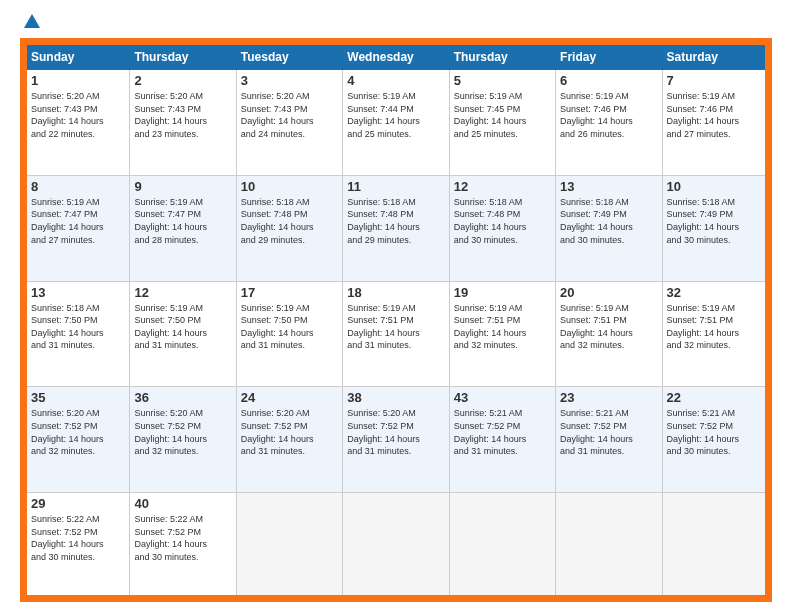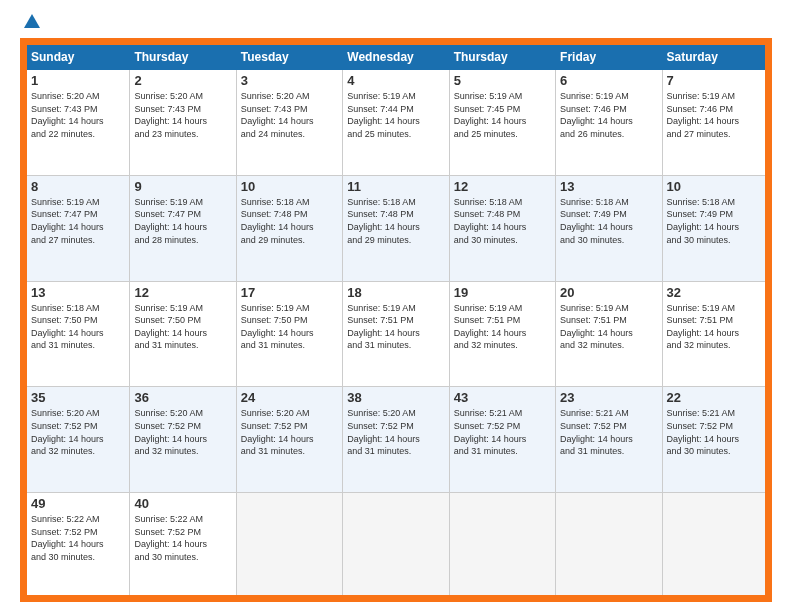--- a/index.html
+++ b/index.html
@@ -254,21 +254,21 @@
             <span class="day-num">23</span>
             <div class="cell-text">Sunrise: 5:21 AM<br>Sunset: 7:52 PM<br>Daylight: 14 hours<br>and 31 minutes.</div>
           </td>
           <td>
             <span class="day-num">22</span>
             <div class="cell-text">Sunrise: 5:21 AM<br>Sunset: 7:52 PM<br>Daylight: 14 hours<br>and 30 minutes.</div>
           </td>
         </tr>
         <tr>
           <td>
-            <span class="day-num">49</span>
+            <span class="day-num">29</span>
             <div class="cell-text">Sunrise: 5:22 AM<br>Sunset: 7:52 PM<br>Daylight: 14 hours<br>and 30 minutes.</div>
           </td>
           <td>
             <span class="day-num">40</span>
             <div class="cell-text">Sunrise: 5:22 AM<br>Sunset: 7:52 PM<br>Daylight: 14 hours<br>and 30 minutes.</div>
           </td>
           <td class="empty"></td>
           <td class="empty"></td>
           <td class="empty"></td>
           <td class="empty"></td>

